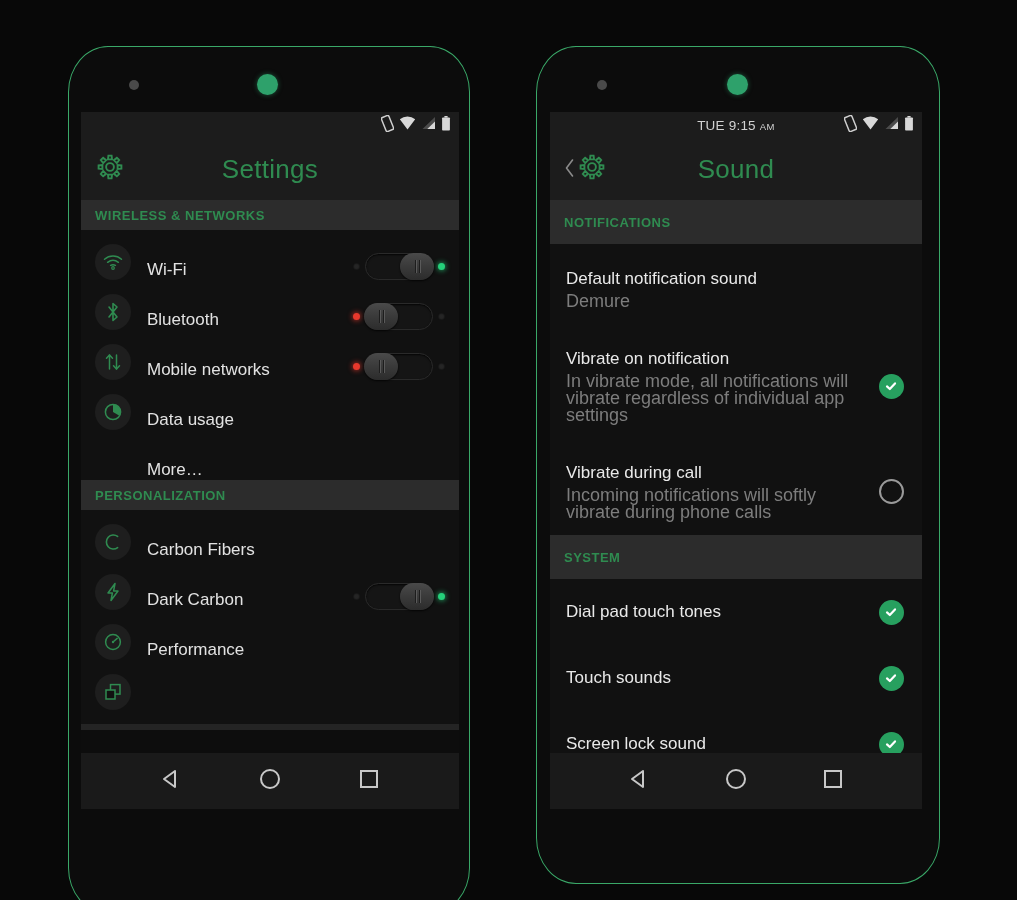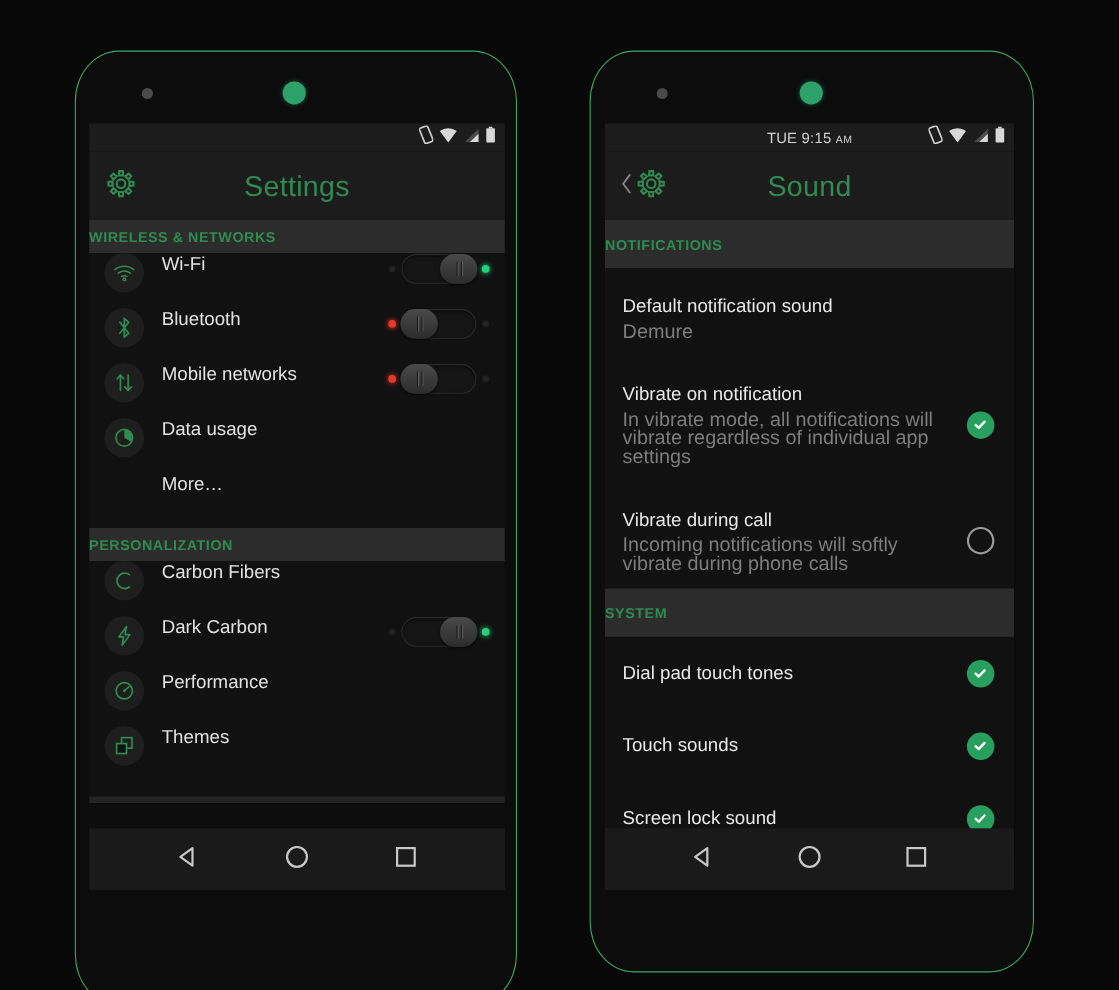--- a/index.html
+++ b/index.html
@@ -106,33 +106,34 @@
     margin-right: 2px;
     line-height: 1;
   }
 
   
   .section-header {
     height: 30px;
     background: #2c2c2c;
     display: flex;
     align-items: center;
+    padding-left: 14px;
     color: #2f8b50;
     font-size: 13px;
     font-weight: bold;
     letter-spacing: .5px;
   }
   .section-header.tall { height: 44px; }
 
   
   .list { background: #111111; }
   .row {
     height: 50px;
     display: flex;
-    align-items: flex-start;
+    align-items: flex-end;
     padding: 0 14px;
     position: relative;
   }
   .row-icon {
     width: 36px; height: 36px;
     border-radius: 50%;
     background: #1e1e1e;
     display: flex;
     align-items: center;
     justify-content: center;
@@ -440,21 +441,20 @@
           <span class="row-label">Performance</span>
         </div>
 
         <div class="row">
           <span class="row-icon">
             <svg width="20" height="20" viewBox="0 0 20 20">
               <rect x="7.5" y="2.6" width="9.5" height="9.5" fill="none" stroke="#2f8b50" stroke-width="1.5"></rect>
               <rect x="3" y="8" width="9" height="9" fill="#111111" stroke="#2f8b50" stroke-width="1.5"></rect>
             </svg>
           </span>
-          <span class="row-label">Themes</span>
         </div>
 
       </div>
 
       <div class="spacer" style="height:14px;"></div>
       <div class="divider-line"></div>
 
       <div class="navbar">
         <span>
           <svg width="28" height="28" viewBox="0 0 28 28">

